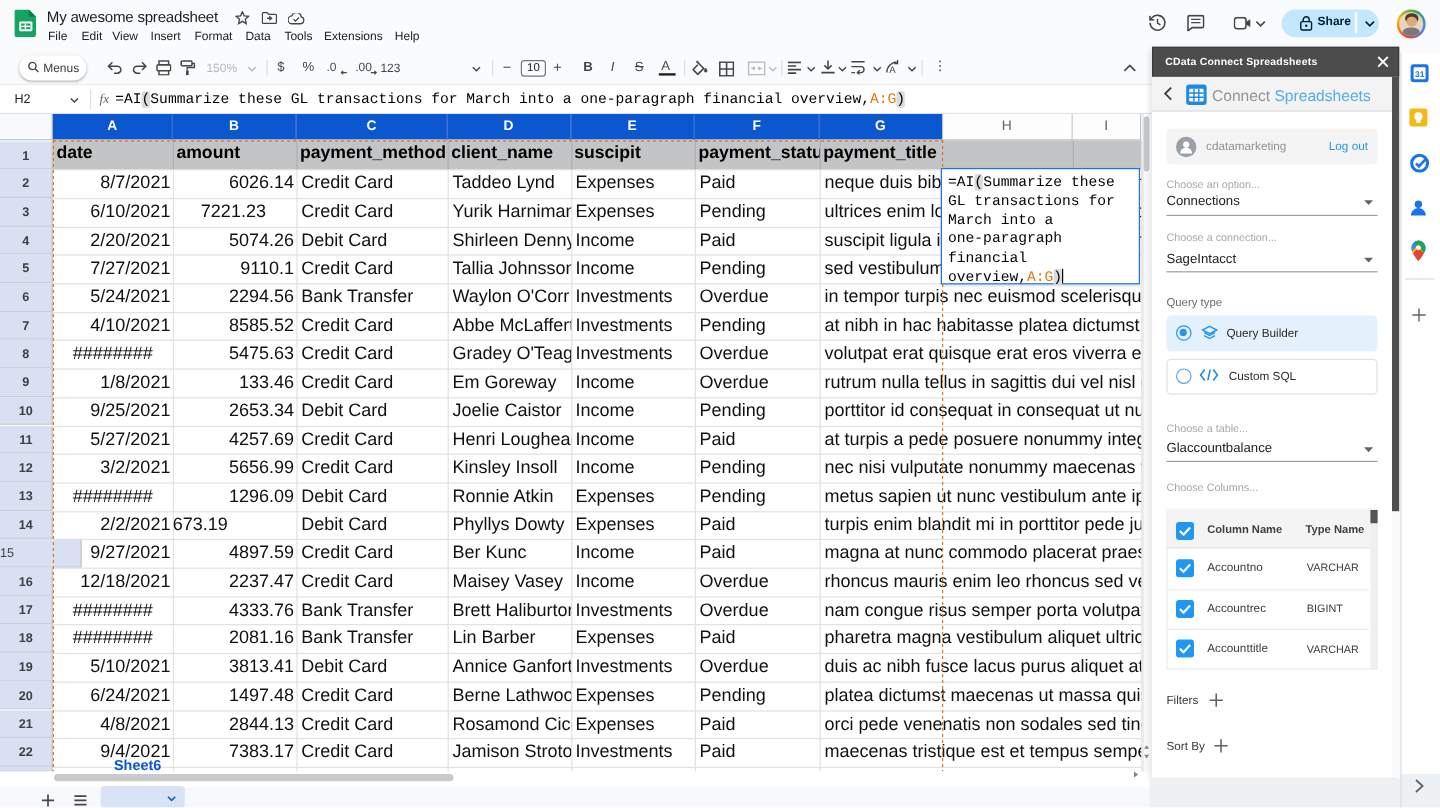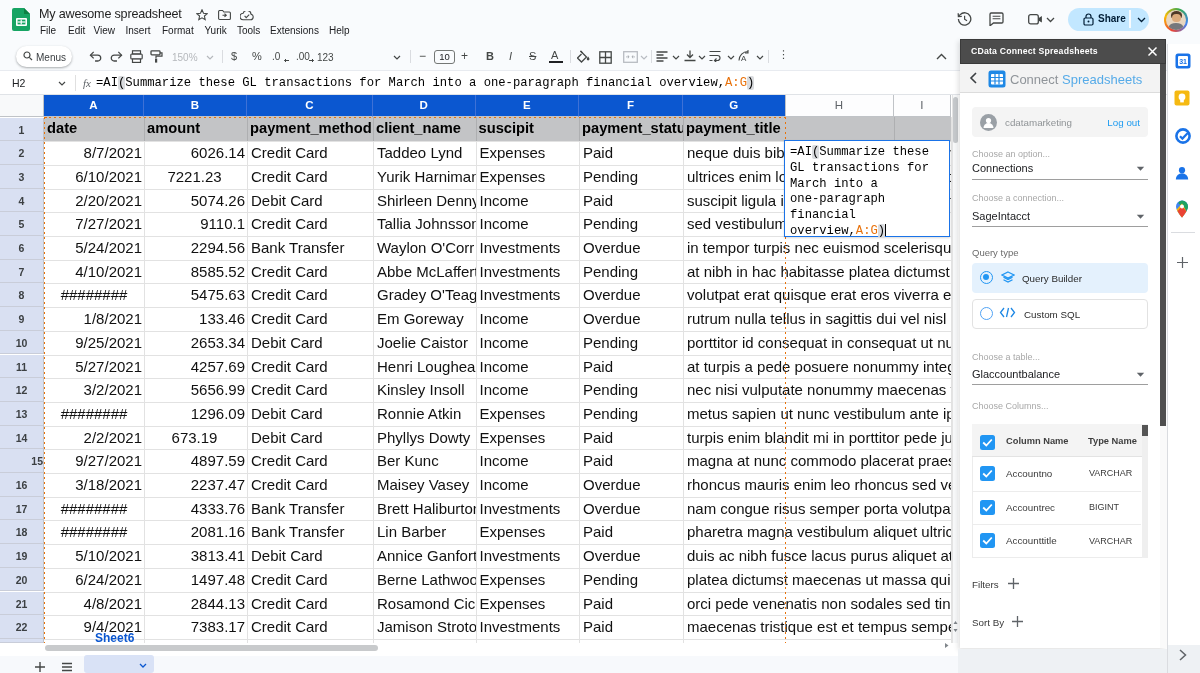--- a/index.html
+++ b/index.html
@@ -24,21 +24,21 @@
   </svg>
 <svg class="abs" style="left:240px;top:10.5px" width="14" height="10" viewBox="0 0 14 10">
     <path d="M3.5 8.8 a3.3 3.3 0 0 1 -0.3-6.6 a4 4 0 0 1 7.8 0.9 a2.9 2.9 0 0 1 -0.4 5.7 Z" fill="none" stroke="#444746" stroke-width="1.1"></path>
     <path d="M4.6 4.9 l1.6 1.7 3-3" fill="none" stroke="#444746" stroke-width="1.1"></path>
   </svg>
 <div class="abs" style="left:40px;top:24.5px;font-size:10px;color:#202124">File</div>
 <div class="abs" style="left:68px;top:24.5px;font-size:10px;color:#202124">Edit</div>
 <div class="abs" style="left:93.5px;top:24.5px;font-size:10px;color:#202124">View</div>
 <div class="abs" style="left:125.5px;top:24.5px;font-size:10px;color:#202124">Insert</div>
 <div class="abs" style="left:162px;top:24.5px;font-size:10px;color:#202124">Format</div>
-<div class="abs" style="left:204.5px;top:24.5px;font-size:10px;color:#202124">Yurik</div>
+<div class="abs" style="left:204.5px;top:24.5px;font-size:10px;color:#202124">Data</div>
 <div class="abs" style="left:237px;top:24.5px;font-size:10px;color:#202124">Tools</div>
 <div class="abs" style="left:270px;top:24.5px;font-size:10px;color:#202124">Extensions</div>
 <div class="abs" style="left:329px;top:24.5px;font-size:10px;color:#202124">Help</div>
 <svg class="abs" style="left:956px;top:11px" width="16" height="16" viewBox="0 0 16 16">
     <path d="M2.4 8 a6.2 6.2 0 1 0 1.8-4.4 L2.4 5.4" fill="none" stroke="#444746" stroke-width="1.3"></path>
     <path d="M2.2 2.2 L2.4 5.6 L5.8 5.4" fill="none" stroke="#444746" stroke-width="1.3"></path>
     <path d="M8.6 4.8 v3.4 l2.4 1.6" fill="none" stroke="#444746" stroke-width="1.2"></path>
   </svg>
 <svg class="abs" style="left:989px;top:11.5px" width="15" height="14" viewBox="0 0 15 14">
     <path d="M1 2.2 a1.2 1.2 0 0 1 1.2-1.2 h10.6 a1.2 1.2 0 0 1 1.2 1.2 v7.6 a1.2 1.2 0 0 1 -1.2 1.2 H4.5 L1 13.8 Z" fill="none" stroke="#444746" stroke-width="1.3"></path>
@@ -196,21 +196,21 @@
 <div class="abs" style="left:0;top:117.3px;width:44px;height:23.7px;background:#d9e0f2;border-right:1px solid #c0c3c7;border-bottom:1px solid #c9cdd9;color:#3c4043;font-weight:bold;font-size:10.5px;text-align:center;line-height:24px">5</div>
 <div class="abs" style="left:0;top:141.0px;width:44px;height:23.7px;background:#d9e0f2;border-right:1px solid #c0c3c7;border-bottom:1px solid #c9cdd9;color:#3c4043;font-weight:bold;font-size:10.5px;text-align:center;line-height:24px">6</div>
 <div class="abs" style="left:0;top:164.7px;width:44px;height:23.7px;background:#d9e0f2;border-right:1px solid #c0c3c7;border-bottom:1px solid #c9cdd9;color:#3c4043;font-weight:bold;font-size:10.5px;text-align:center;line-height:24px">7</div>
 <div class="abs" style="left:0;top:188.4px;width:44px;height:23.7px;background:#d9e0f2;border-right:1px solid #c0c3c7;border-bottom:1px solid #c9cdd9;color:#3c4043;font-weight:bold;font-size:10.5px;text-align:center;line-height:24px">8</div>
 <div class="abs" style="left:0;top:212.1px;width:44px;height:23.7px;background:#d9e0f2;border-right:1px solid #c0c3c7;border-bottom:1px solid #c9cdd9;color:#3c4043;font-weight:bold;font-size:10.5px;text-align:center;line-height:24px">9</div>
 <div class="abs" style="left:0;top:235.8px;width:44px;height:23.7px;background:#d9e0f2;border-right:1px solid #c0c3c7;border-bottom:1px solid #c9cdd9;color:#3c4043;font-weight:bold;font-size:10.5px;text-align:center;line-height:24px">10</div>
 <div class="abs" style="left:0;top:259.5px;width:44px;height:23.7px;background:#d9e0f2;border-right:1px solid #c0c3c7;border-bottom:1px solid #c9cdd9;color:#3c4043;font-weight:bold;font-size:10.5px;text-align:center;line-height:24px">11</div>
 <div class="abs" style="left:0;top:283.2px;width:44px;height:23.7px;background:#d9e0f2;border-right:1px solid #c0c3c7;border-bottom:1px solid #c9cdd9;color:#3c4043;font-weight:bold;font-size:10.5px;text-align:center;line-height:24px">12</div>
 <div class="abs" style="left:0;top:306.9px;width:44px;height:23.7px;background:#d9e0f2;border-right:1px solid #c0c3c7;border-bottom:1px solid #c9cdd9;color:#3c4043;font-weight:bold;font-size:10.5px;text-align:center;line-height:24px">13</div>
 <div class="abs" style="left:0;top:330.6px;width:44px;height:23.7px;background:#d9e0f2;border-right:1px solid #c0c3c7;border-bottom:1px solid #c9cdd9;color:#3c4043;font-weight:bold;font-size:10.5px;text-align:center;line-height:24px">14</div>
-<div class="abs" style="left:0;top:354.3px;width:44px;height:23.7px;background:#d9e0f2;border-right:1px solid #c0c3c7;border-bottom:1px solid #c9cdd9;color:#3c4043;font-weight:bold;font-size:10.5px;text-align:right;line-height:24px">15</div>
+<div class="abs" style="left:0;top:354.3px;width:68px;height:23.7px;background:#d9e0f2;border-right:1px solid #c0c3c7;border-bottom:1px solid #c9cdd9;color:#3c4043;font-weight:normal;font-size:10.5px;text-align:left;line-height:24px">15</div>
 <div class="abs" style="left:0;top:378.0px;width:44px;height:23.7px;background:#d9e0f2;border-right:1px solid #c0c3c7;border-bottom:1px solid #c9cdd9;color:#3c4043;font-weight:bold;font-size:10.5px;text-align:center;line-height:24px">16</div>
 <div class="abs" style="left:0;top:401.7px;width:44px;height:23.7px;background:#d9e0f2;border-right:1px solid #c0c3c7;border-bottom:1px solid #c9cdd9;color:#3c4043;font-weight:bold;font-size:10.5px;text-align:center;line-height:24px">17</div>
 <div class="abs" style="left:0;top:425.4px;width:44px;height:23.7px;background:#d9e0f2;border-right:1px solid #c0c3c7;border-bottom:1px solid #c9cdd9;color:#3c4043;font-weight:bold;font-size:10.5px;text-align:center;line-height:24px">18</div>
 <div class="abs" style="left:0;top:449.1px;width:44px;height:23.7px;background:#d9e0f2;border-right:1px solid #c0c3c7;border-bottom:1px solid #c9cdd9;color:#3c4043;font-weight:bold;font-size:10.5px;text-align:center;line-height:24px">19</div>
 <div class="abs" style="left:0;top:472.8px;width:44px;height:23.7px;background:#d9e0f2;border-right:1px solid #c0c3c7;border-bottom:1px solid #c9cdd9;color:#3c4043;font-weight:bold;font-size:10.5px;text-align:center;line-height:24px">20</div>
 <div class="abs" style="left:0;top:496.5px;width:44px;height:23.7px;background:#d9e0f2;border-right:1px solid #c0c3c7;border-bottom:1px solid #c9cdd9;color:#3c4043;font-weight:bold;font-size:10.5px;text-align:center;line-height:24px">21</div>
 <div class="abs" style="left:0;top:520.2px;width:44px;height:23.7px;background:#d9e0f2;border-right:1px solid #c0c3c7;border-bottom:1px solid #c9cdd9;color:#3c4043;font-weight:bold;font-size:10.5px;text-align:center;line-height:24px">22</div>
 <div class="abs" style="left:0;top:543.9px;width:44px;height:4.1px;background:#d9e0f2;border-right:1px solid #c0c3c7;border-bottom:1px solid #c9cdd9;color:#3c4043;font-weight:bold;font-size:10.5px;text-align:center;line-height:4px"></div>
 <div class="abs" style="left:144px;top:22px;width:1px;height:526px;background:#e2e2e2"></div>
 <div class="abs" style="left:247px;top:22px;width:1px;height:526px;background:#e2e2e2"></div>
@@ -334,34 +334,34 @@
 <div class="abs" style="left:583px;top:283.2px;width:100px;height:23px;font-size:15px;line-height:23px;color:#111;white-space:nowrap;overflow:hidden">Pending</div>
 <div class="abs" style="left:687px;top:283.2px;width:264px;height:23px;font-size:15px;line-height:23px;color:#111;white-space:nowrap;overflow:hidden">nec nisi vulputate nonummy maecenas tincidunt lacus</div>
 <div class="abs" style="left:44px;top:306.9px;width:100px;height:23px;font-size:15px;line-height:23px;color:#111;white-space:nowrap;overflow:hidden;text-align:center">########</div>
 <div class="abs" style="left:144px;top:306.9px;width:101px;height:23px;font-size:15px;line-height:23px;color:#111;white-space:nowrap;overflow:hidden;text-align:right">1296.09</div>
 <div class="abs" style="left:251px;top:306.9px;width:122px;height:23px;font-size:15px;line-height:23px;color:#111;white-space:nowrap;overflow:hidden">Debit Card</div>
 <div class="abs" style="left:377px;top:306.9px;width:98.5px;height:23px;font-size:15px;line-height:23px;color:#111;white-space:nowrap;overflow:hidden">Ronnie Atkin</div>
 <div class="abs" style="left:479.5px;top:306.9px;width:99.5px;height:23px;font-size:15px;line-height:23px;color:#111;white-space:nowrap;overflow:hidden">Expenses</div>
 <div class="abs" style="left:583px;top:306.9px;width:100px;height:23px;font-size:15px;line-height:23px;color:#111;white-space:nowrap;overflow:hidden">Pending</div>
 <div class="abs" style="left:687px;top:306.9px;width:264px;height:23px;font-size:15px;line-height:23px;color:#111;white-space:nowrap;overflow:hidden">metus sapien ut nunc vestibulum ante ipsum primis</div>
 <div class="abs" style="left:44px;top:330.6px;width:98px;height:23px;font-size:15px;line-height:23px;color:#111;white-space:nowrap;overflow:hidden;text-align:right">2/2/2021</div>
-<div class="abs" style="left:144px;top:330.6px;width:101px;height:23px;font-size:15px;line-height:23px;color:#111;white-space:nowrap;overflow:hidden;text-align:center">673.19</div>
+<div class="abs" style="left:144px;top:330.6px;width:101px;height:23px;font-size:15px;line-height:23px;color:#111;white-space:nowrap;overflow:hidden;text-align:left">673.19</div>
 <div class="abs" style="left:251px;top:330.6px;width:122px;height:23px;font-size:15px;line-height:23px;color:#111;white-space:nowrap;overflow:hidden">Debit Card</div>
 <div class="abs" style="left:377px;top:330.6px;width:98.5px;height:23px;font-size:15px;line-height:23px;color:#111;white-space:nowrap;overflow:hidden">Phyllys Dowty</div>
 <div class="abs" style="left:479.5px;top:330.6px;width:99.5px;height:23px;font-size:15px;line-height:23px;color:#111;white-space:nowrap;overflow:hidden">Expenses</div>
 <div class="abs" style="left:583px;top:330.6px;width:100px;height:23px;font-size:15px;line-height:23px;color:#111;white-space:nowrap;overflow:hidden">Paid</div>
 <div class="abs" style="left:687px;top:330.6px;width:264px;height:23px;font-size:15px;line-height:23px;color:#111;white-space:nowrap;overflow:hidden">turpis enim blandit mi in porttitor pede justo eu</div>
 <div class="abs" style="left:44px;top:354.3px;width:98px;height:23px;font-size:15px;line-height:23px;color:#111;white-space:nowrap;overflow:hidden;text-align:right">9/27/2021</div>
 <div class="abs" style="left:144px;top:354.3px;width:101px;height:23px;font-size:15px;line-height:23px;color:#111;white-space:nowrap;overflow:hidden;text-align:right">4897.59</div>
 <div class="abs" style="left:251px;top:354.3px;width:122px;height:23px;font-size:15px;line-height:23px;color:#111;white-space:nowrap;overflow:hidden">Credit Card</div>
 <div class="abs" style="left:377px;top:354.3px;width:98.5px;height:23px;font-size:15px;line-height:23px;color:#111;white-space:nowrap;overflow:hidden">Ber Kunc</div>
 <div class="abs" style="left:479.5px;top:354.3px;width:99.5px;height:23px;font-size:15px;line-height:23px;color:#111;white-space:nowrap;overflow:hidden">Income</div>
 <div class="abs" style="left:583px;top:354.3px;width:100px;height:23px;font-size:15px;line-height:23px;color:#111;white-space:nowrap;overflow:hidden">Paid</div>
 <div class="abs" style="left:687px;top:354.3px;width:264px;height:23px;font-size:15px;line-height:23px;color:#111;white-space:nowrap;overflow:hidden">magna at nunc commodo placerat praesent blandit</div>
-<div class="abs" style="left:44px;top:378.0px;width:98px;height:23px;font-size:15px;line-height:23px;color:#111;white-space:nowrap;overflow:hidden;text-align:right">3/18/2021</div>
+<div class="abs" style="left:44px;top:378.0px;width:98px;height:23px;font-size:15px;line-height:23px;color:#111;white-space:nowrap;overflow:hidden;text-align:right">12/18/2021</div>
 <div class="abs" style="left:144px;top:378.0px;width:101px;height:23px;font-size:15px;line-height:23px;color:#111;white-space:nowrap;overflow:hidden;text-align:right">2237.47</div>
 <div class="abs" style="left:251px;top:378.0px;width:122px;height:23px;font-size:15px;line-height:23px;color:#111;white-space:nowrap;overflow:hidden">Credit Card</div>
 <div class="abs" style="left:377px;top:378.0px;width:98.5px;height:23px;font-size:15px;line-height:23px;color:#111;white-space:nowrap;overflow:hidden">Maisey Vasey</div>
 <div class="abs" style="left:479.5px;top:378.0px;width:99.5px;height:23px;font-size:15px;line-height:23px;color:#111;white-space:nowrap;overflow:hidden">Income</div>
 <div class="abs" style="left:583px;top:378.0px;width:100px;height:23px;font-size:15px;line-height:23px;color:#111;white-space:nowrap;overflow:hidden">Overdue</div>
 <div class="abs" style="left:687px;top:378.0px;width:264px;height:23px;font-size:15px;line-height:23px;color:#111;white-space:nowrap;overflow:hidden">rhoncus mauris enim leo rhoncus sed vestibulum sit</div>
 <div class="abs" style="left:44px;top:401.7px;width:100px;height:23px;font-size:15px;line-height:23px;color:#111;white-space:nowrap;overflow:hidden;text-align:center">########</div>
 <div class="abs" style="left:144px;top:401.7px;width:101px;height:23px;font-size:15px;line-height:23px;color:#111;white-space:nowrap;overflow:hidden;text-align:right">4333.76</div>
 <div class="abs" style="left:251px;top:401.7px;width:122px;height:23px;font-size:15px;line-height:23px;color:#111;white-space:nowrap;overflow:hidden">Bank Transfer</div>
 <div class="abs" style="left:377px;top:401.7px;width:98.5px;height:23px;font-size:15px;line-height:23px;color:#111;white-space:nowrap;overflow:hidden">Brett Haliburton</div>

